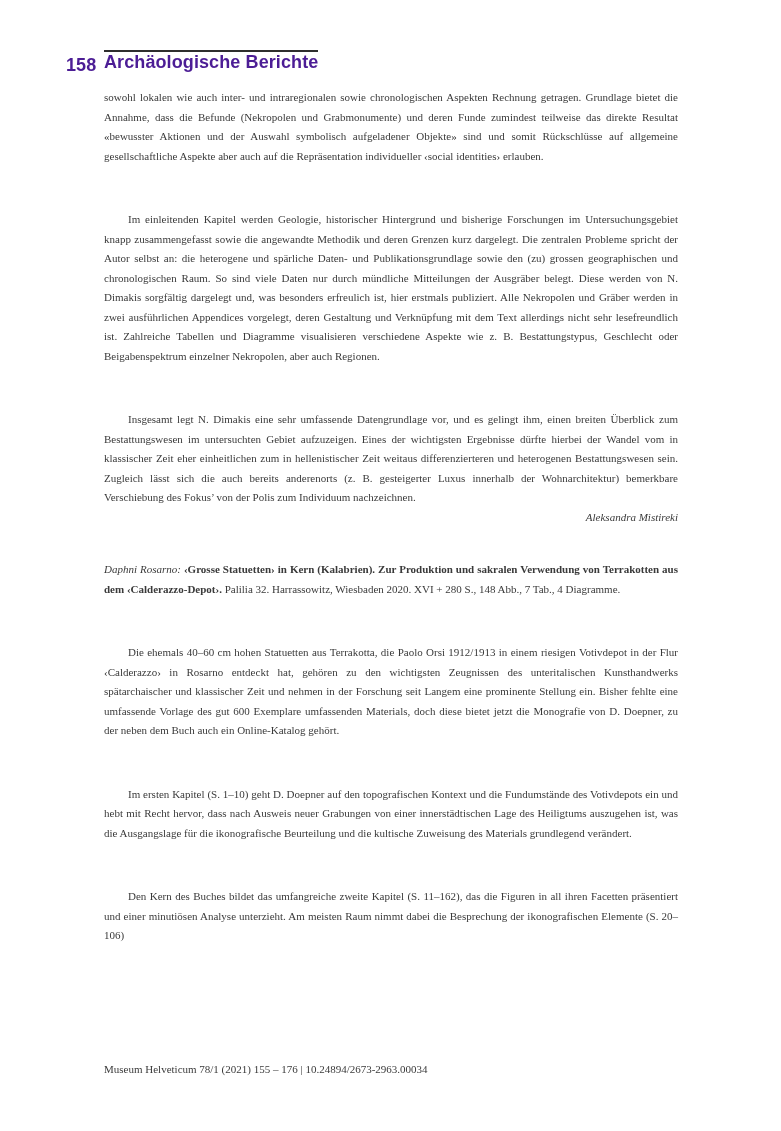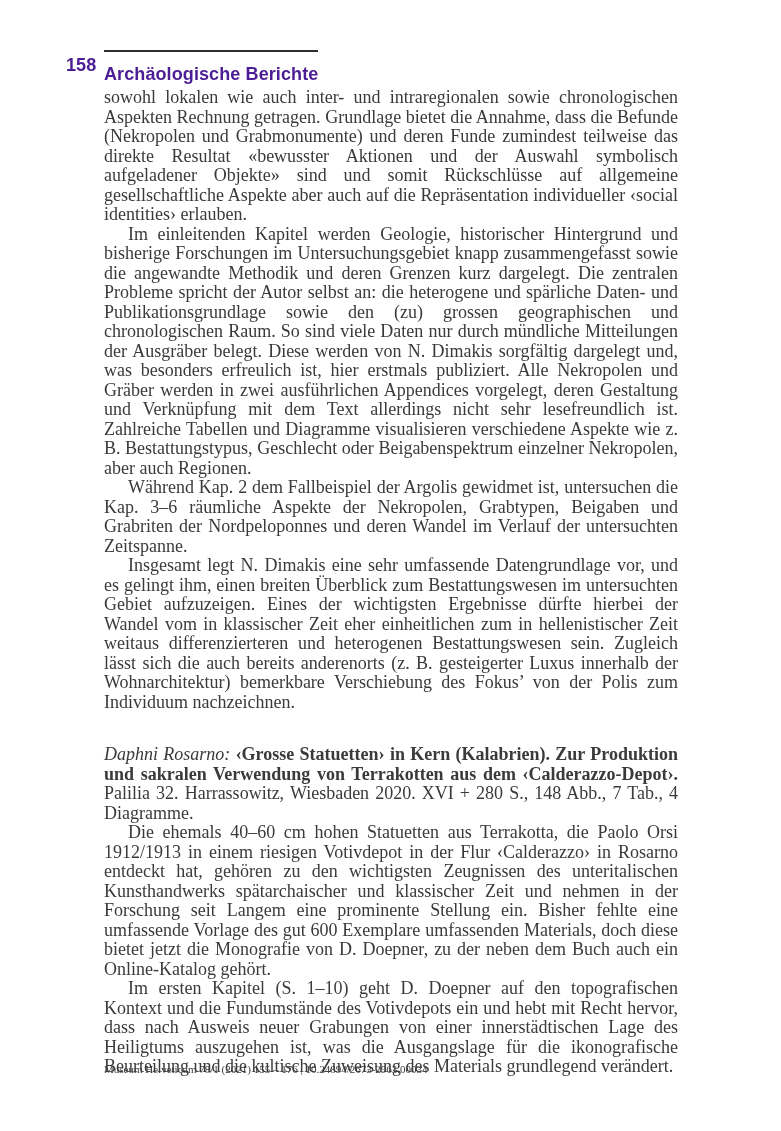--- a/index.html
+++ b/index.html
@@ -29,39 +29,40 @@
     font-size: 18px;
     color: #4c1d95;
     letter-spacing: 0.1px;
   }
   .running-header .page-num {
     width: 38px;
     padding-top: 5px;
   }
   .running-header .head-title {
     border-top: 2px solid #2e2e2e;
-    padding-top: 12px;
+    padding-top: 0;
   }
 
   
   .content {
     position: absolute;
     top: 88px;
     left: 104px;
     width: 574px;
-    font-size: 18px;
+    font-size: 11px;
     line-height: 19.5px;
     text-align: justify;
     font-family: Liberation Serif, serif;
   }
   .content p {
     margin: 0;
   }
   .content p.indent {
     text-indent: 24px;
+    margin-top: 44px;
   }
   .signature {
     text-align: right;
     font-style: italic;
     margin: 0;
   }
   .review-heading {
     margin-top: 33px !important;
   }
   .review-heading .author {
@@ -86,26 +87,27 @@
 <div class="page">
 
   <div class="running-header">
     <span class="page-num">158</span>
     <span class="head-title">Archäologische Berichte</span>
   </div>
 
   <div class="content">
     <p>sowohl lokalen wie auch inter- und intraregionalen sowie chronologischen Aspekten Rechnung getragen. Grundlage bietet die Annahme, dass die Befunde (Nekropolen und Grabmonumente) und deren Funde zumindest teilweise das direkte Resultat «bewusster Aktionen und der Auswahl symbolisch aufgeladener Objekte» sind und somit Rückschlüsse auf allgemeine gesellschaftliche Aspekte aber auch auf die Repräsentation individueller ‹social identities› erlauben.</p>
     <p class="indent">Im einleitenden Kapitel werden Geologie, historischer Hintergrund und bisherige Forschungen im Untersuchungsgebiet knapp zusammengefasst sowie die angewandte Methodik und deren Grenzen kurz dargelegt. Die zentralen Probleme spricht der Autor selbst an: die heterogene und spärliche Daten- und Publikationsgrundlage sowie den (zu) grossen geographischen und chronologischen Raum. So sind viele Daten nur durch mündliche Mitteilungen der Ausgräber belegt. Diese werden von N. Dimakis sorgfältig dargelegt und, was besonders erfreulich ist, hier erstmals publiziert. Alle Nekropolen und Gräber werden in zwei ausführlichen Appendices vorgelegt, deren Gestaltung und Verknüpfung mit dem Text allerdings nicht sehr lesefreundlich ist. Zahlreiche Tabellen und Diagramme visualisieren verschiedene Aspekte wie z. B. Bestattungstypus, Geschlecht oder Beigabenspektrum einzelner Nekropolen, aber auch Regionen.</p>
-    <p class="indent">Während Kap. 2 dem Fallbeispiel der Argolis gewidmet ist, untersuchen die Kap. 3–6 räumliche Aspekte der Nekropolen, Grabtypen, Beigaben und Grabriten der Nordpeloponnes und deren Wandel im Verlauf der untersuchten Zeitspanne.</p>
     <p class="indent">Insgesamt legt N. Dimakis eine sehr umfassende Datengrundlage vor, und es gelingt ihm, einen breiten Überblick zum Bestattungswesen im untersuchten Gebiet aufzuzeigen. Eines der wichtigsten Ergebnisse dürfte hierbei der Wandel vom in klassischer Zeit eher einheitlichen zum in hellenistischer Zeit weitaus differenzierteren und heterogenen Bestattungswesen sein. Zugleich lässt sich die auch bereits anderenorts (z. B. gesteigerter Luxus innerhalb der Wohnarchitektur) bemerkbare Verschiebung des Fokus’ von der Polis zum Individuum nachzeichnen.</p>
+    <p class="signature">Aleksandra Mistireki</p>
 
     <p class="review-heading"><span class="author">Daphni Rosarno:</span> <span class="title">‹Grosse Statuetten› in Kern (Kalabrien). Zur Produktion und sakralen Verwendung von Terrakotten aus dem ‹Calderazzo-Depot›.</span> <span class="imprint">Palilia 32. Harrassowitz, Wiesbaden 2020. XVI + 280 S., 148 Abb., 7 Tab., 4 Diagramme.</span></p>
 
     <p class="indent">Die ehemals 40–60 cm hohen Statuetten aus Terrakotta, die Paolo Orsi 1912/1913 in einem riesigen Votivdepot in der Flur ‹Calderazzo› in Rosarno entdeckt hat, gehören zu den wichtigsten Zeugnissen des unteritalischen Kunsthandwerks spätarchaischer und klassischer Zeit und nehmen in der Forschung seit Langem eine prominente Stellung ein. Bisher fehlte eine umfassende Vorlage des gut 600 Exemplare umfassenden Materials, doch diese bietet jetzt die Monografie von D. Doepner, zu der neben dem Buch auch ein Online-Katalog gehört.</p>
     <p class="indent">Im ersten Kapitel (S. 1–10) geht D. Doepner auf den topografischen Kontext und die Fundumstände des Votivdepots ein und hebt mit Recht hervor, dass nach Ausweis neuer Grabungen von einer innerstädtischen Lage des Heiligtums auszugehen ist, was die Ausgangslage für die ikonografische Beurteilung und die kultische Zuweisung des Materials grundlegend verändert.</p>
+    <p class="indent">Den Kern des Buches bildet das umfangreiche zweite Kapitel (S. 11–162), das die Figuren in all ihren Facetten präsentiert und einer minutiösen Analyse unterzieht. Am meisten Raum nimmt dabei die Besprechung der ikonografischen Elemente (S. 20–106)</p>
   </div>
 
   <div class="footer">
     <span>Museum Helveticum 78/1 (2021) 155 – 176 | 10.24894/2673-2963.00034</span>
   </div>
 
 </div>
 
 </body></html>

